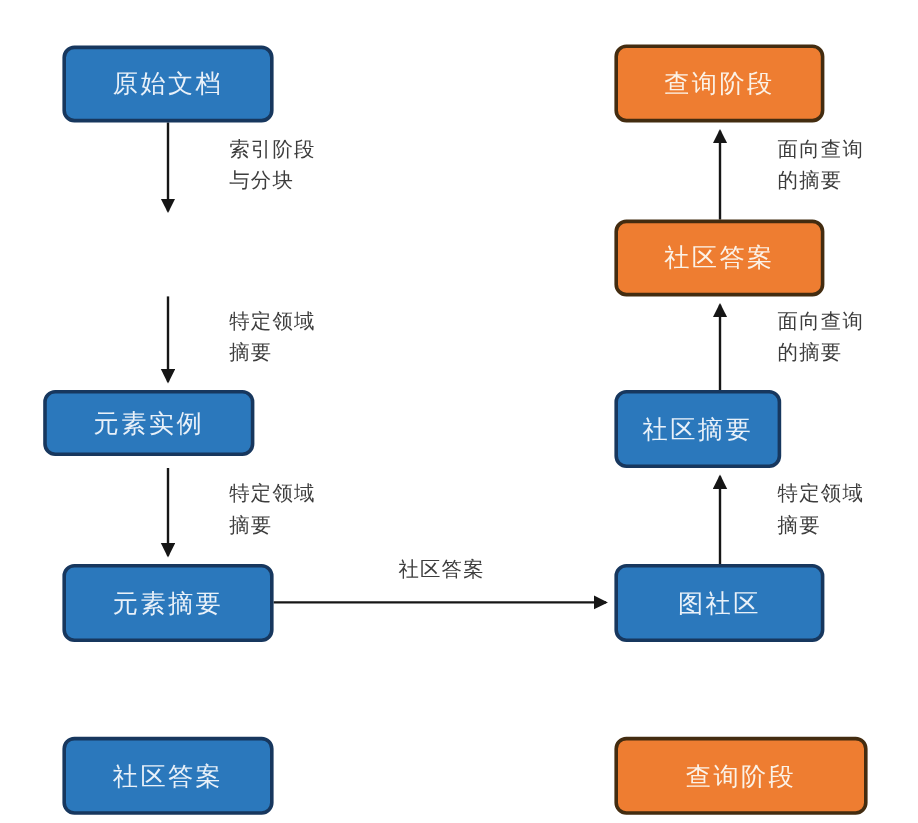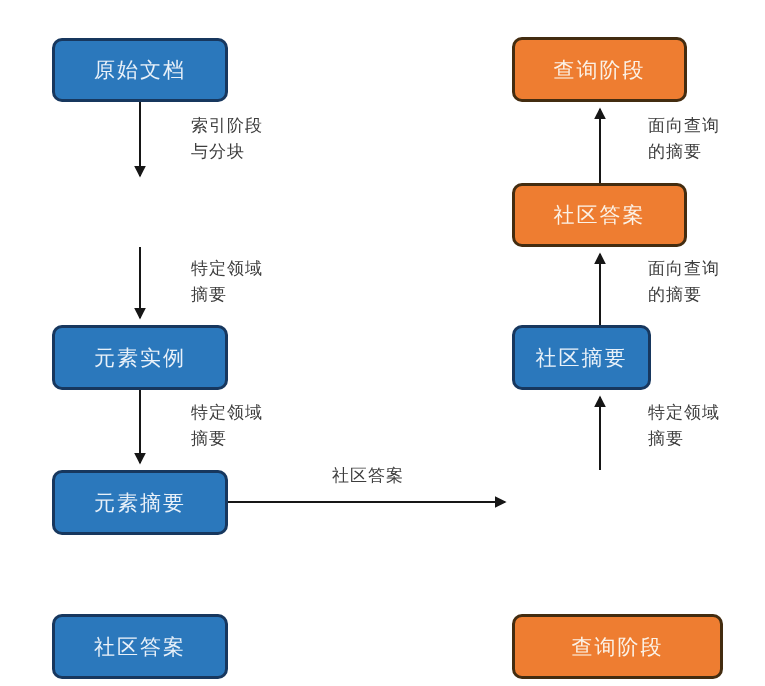--- a/index.html
+++ b/index.html
@@ -41,21 +41,21 @@
     color:var(--node_text_blue,#E9F1F9);
   }
   .node.orange{
     background:var(--node_orange,#EE7D31);
     border:3px solid var(--node_orange_border,#432C10);
     color:var(--node_text_orange,#FBF2E7);
   }
   
   #n-raw   {left:52px;  top:38px;  width:176px; height:64px;}
   #n-chunk {left:52px;  top:183px; width:176px; height:64px;}
-  #n-inst  {left:52px;  top:325px; width:176px; height:65px;}
+  #n-inst  {left:36px;  top:325px; width:176px; height:55px;}
   #n-esum  {left:52px;  top:470px; width:176px; height:65px;}
   #n-index {left:52px;  top:614px; width:176px; height:65px;}
   
   #n-glob  {left:512px; top:37px;  width:175px; height:65px;}
   #n-cans  {left:512px; top:183px; width:175px; height:64px;}
   #n-csum  {left:512px; top:325px; width:139px; height:65px;}
   #n-gcom  {left:512px; top:470px; width:175px; height:65px;}
   #n-query {left:512px; top:614px; width:211px; height:65px;}
   .edge-label{
     position:absolute;
@@ -97,20 +97,21 @@
   </svg>
 
   <div class="node blue" id="n-raw">原始文档</div>
   <div class="node blue" id="n-inst">元素实例</div>
   <div class="node blue" id="n-esum">元素摘要</div>
   <div class="node blue" id="n-index">社区答案</div>
 
   <div class="node orange" id="n-glob">查询阶段</div>
   <div class="node orange" id="n-cans">社区答案</div>
   <div class="node blue" id="n-csum">社区摘要</div>
+  <div class="node blue" id="n-gcom">图社区</div>
   <div class="node orange" id="n-query">查询阶段</div>
 
   <div class="edge-label" id="l-extract">索引阶段
 与分块</div>
   <div class="edge-label" id="l-dom1">特定领域
 摘要</div>
   <div class="edge-label" id="l-dom2">特定领域
 摘要</div>
   <div class="edge-label" id="l-cdet">社区答案</div>
   <div class="edge-label" id="l-dom3">特定领域

